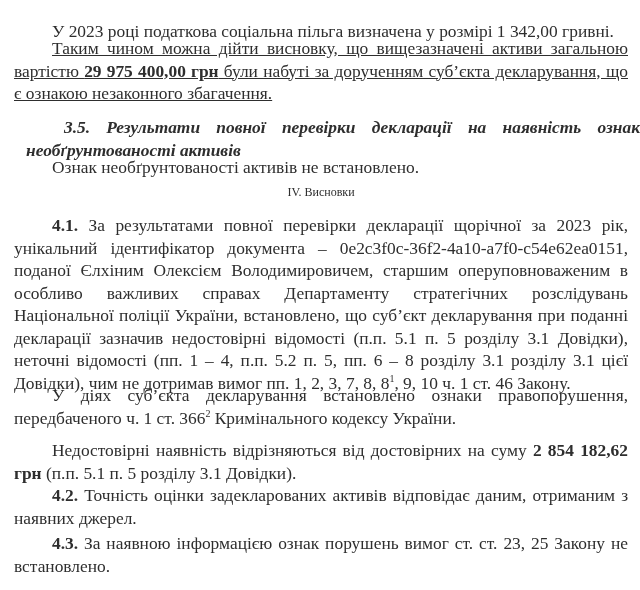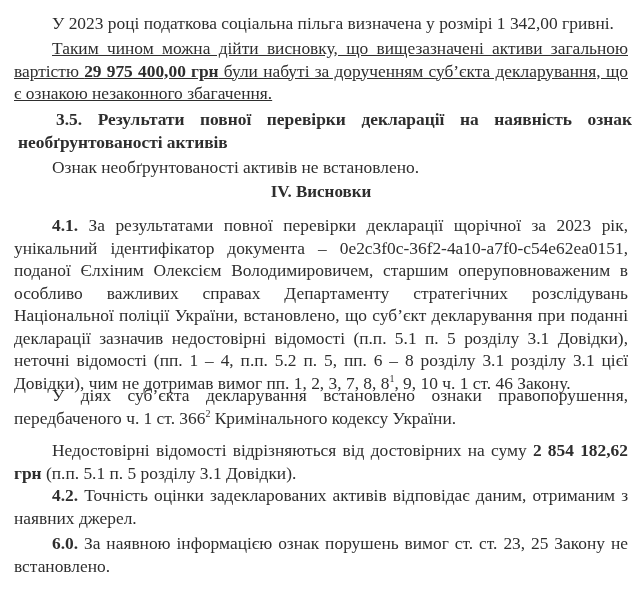--- a/index.html
+++ b/index.html
@@ -23,51 +23,52 @@
       color: #2e2e2e;
       line-height: 22.5px;
     }
     .p {
       margin: 0;
       text-align: justify;
       text-indent: 38px;
     }
     .b { font-weight: bold; }
     .heading {
-      margin: 4px;
+      margin: 12px;
       text-align: justify;
       text-indent: 38px;
       font-weight: bold;
+      font-style: italic;
     }
     .center {
       text-align: center;
-      font-weight: bold;
+      font-weight: normal;
       margin: 0;
-      font-size: 17px;
+      font-size: 12px;
     }
     sup { font-size: 10px; line-height: 0; }
   </style>
 </head>
 <body>
 
 <div class="page">
 
-  <p class="p" style="position:absolute; top:12px; width:614px;">У 2023 році податкова соціальна пільга визначена у розмірі 1 342,00 гривні.</p>
+  <p class="p" style="position:absolute; top:20px; width:614px;">У 2023 році податкова соціальна пільга визначена у розмірі 1 342,00 гривні.</p>
 
   <p class="p" style="position:absolute; top:37px; width:614px;text-decoration:underline;"><span>Таким чином можна дійти висновку, що вищезазначені активи загальною вартістю </span><span class="b">29 975 400,00 грн</span><span> були набуті за дорученням суб’єкта декларування, що є ознакою незаконного збагачення.</span></p>
 
   <p class="heading" style="position:absolute; top:104px; width:614px;">3.5. Результати повної перевірки декларації на наявність ознак необґрунтованості активів</p>
 
   <p class="p" style="position:absolute; top:156px; width:614px;">Ознак необґрунтованості активів не встановлено.</p>
 
   <p class="center" style="position:absolute; top:181px; width:614px;">IV. Висновки</p>
 
   <p class="p" style="position:absolute; top:214px; width:614px;"><span class="b">4.1.</span><span> За результатами повної перевірки декларації щорічної за 2023 рік, унікальний ідентифікатор документа – 0e2c3f0c-36f2-4a10-a7f0-c54e62ea0151, поданої Єлхіним Олексієм Володимировичем, старшим оперуповноваженим в особливо важливих справах Департаменту стратегічних розслідувань Національної поліції України, встановлено, що суб’єкт декларування при поданні декларації зазначив недостовірні відомості (п.п. 5.1 п. 5 розділу 3.1 Довідки), неточні відомості (пп. 1 – 4, п.п. 5.2 п. 5, пп. 6 – 8 розділу 3.1 розділу 3.1 цієї Довідки), чим не дотримав вимог пп. 1, 2, 3, 7, 8, 8</span><sup>1</sup><span>, 9, 10 ч. 1 ст. 46 Закону.</span></p>
 
   <p class="p" style="position:absolute; top:384px; width:614px;"><span>У діях суб’єкта декларування встановлено ознаки правопорушення, передбаченого ч. 1 ст. 366</span><sup>2</sup><span> Кримінального кодексу України.</span></p>
 
-  <p class="p" style="position:absolute; top:439px; width:614px;"><span>Недостовірні відомості відрізняються від достовірних на суму </span><span class="b">2 854 182,62 грн</span><span> (п.п. 5.1 п. 5 розділу 3.1 Довідки).</span></p>
+  <p class="p" style="position:absolute; top:439px; width:614px;"><span>Недостовірні наявність відрізняються від достовірних на суму </span><span class="b">2 854 182,62 грн</span><span> (п.п. 5.1 п. 5 розділу 3.1 Довідки).</span></p>
 
   <p class="p" style="position:absolute; top:484px; width:614px;"><span class="b">4.2.</span><span> Точність оцінки задекларованих активів відповідає даним, отриманим з наявних джерел.</span></p>
 
-  <p class="p" style="position:absolute; top:532px; width:614px;"><span class="b">6.0.</span><span> За наявною інформацією ознак порушень вимог ст. ст. 23, 25 Закону не встановлено.</span></p>
+  <p class="p" style="position:absolute; top:532px; width:614px;"><span class="b">4.3.</span><span> За наявною інформацією ознак порушень вимог ст. ст. 23, 25 Закону не встановлено.</span></p>
 
 </div>
 
 </body></html>

